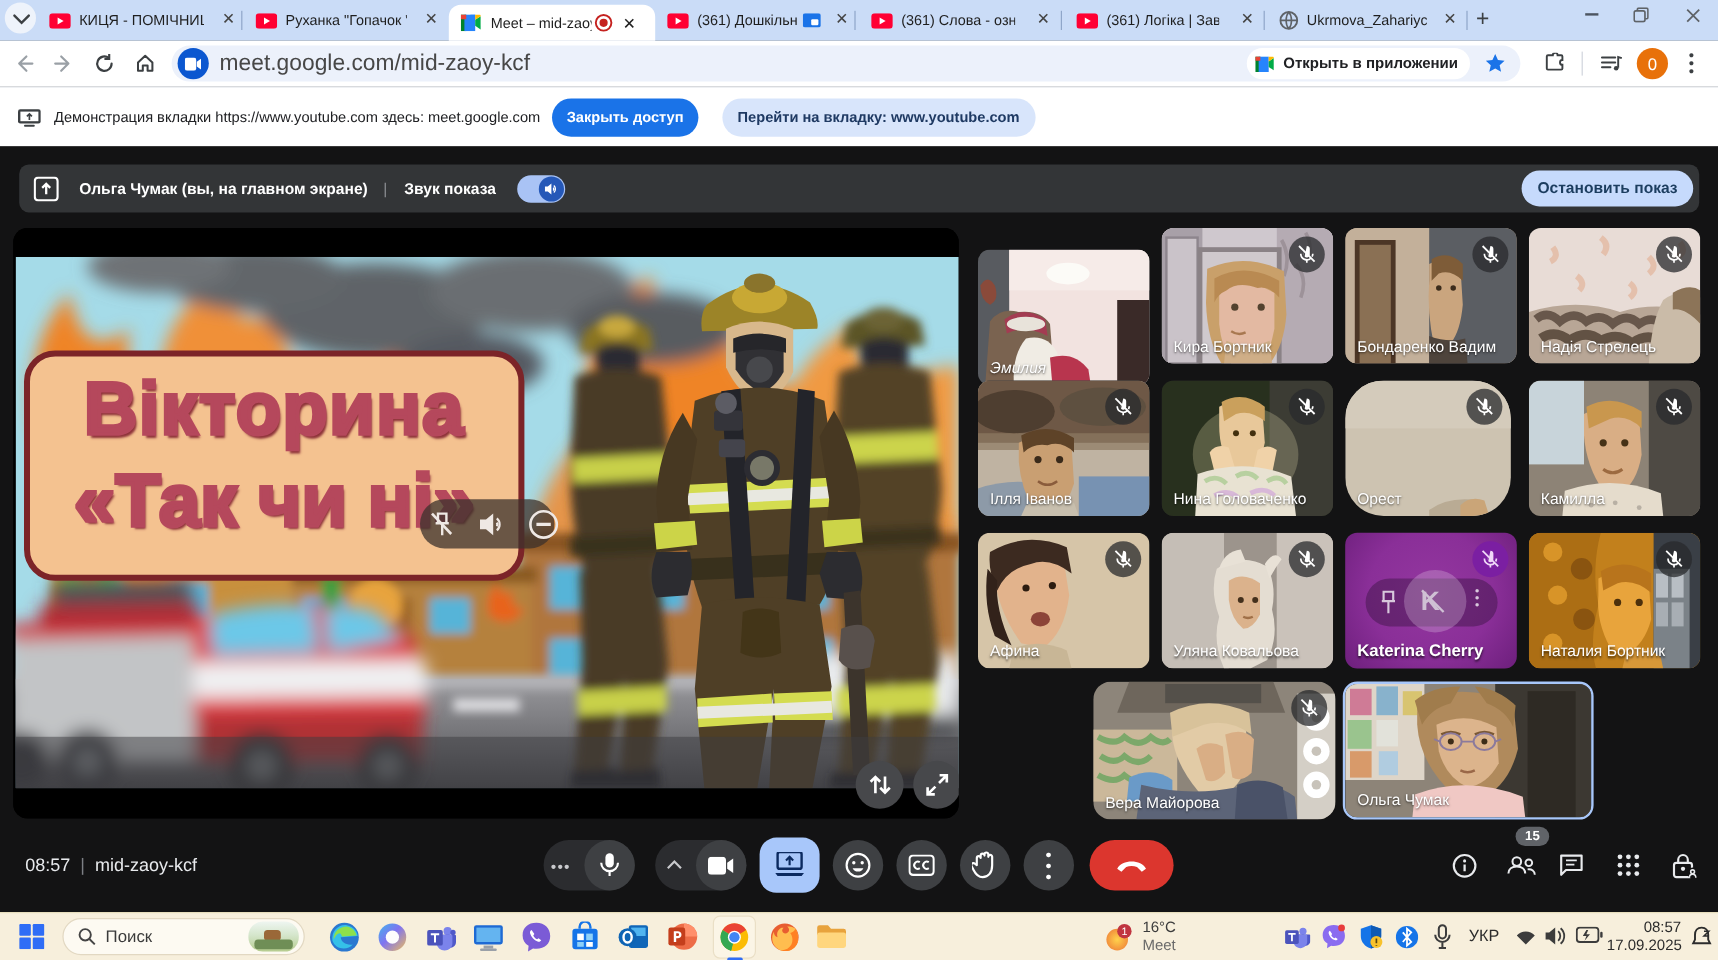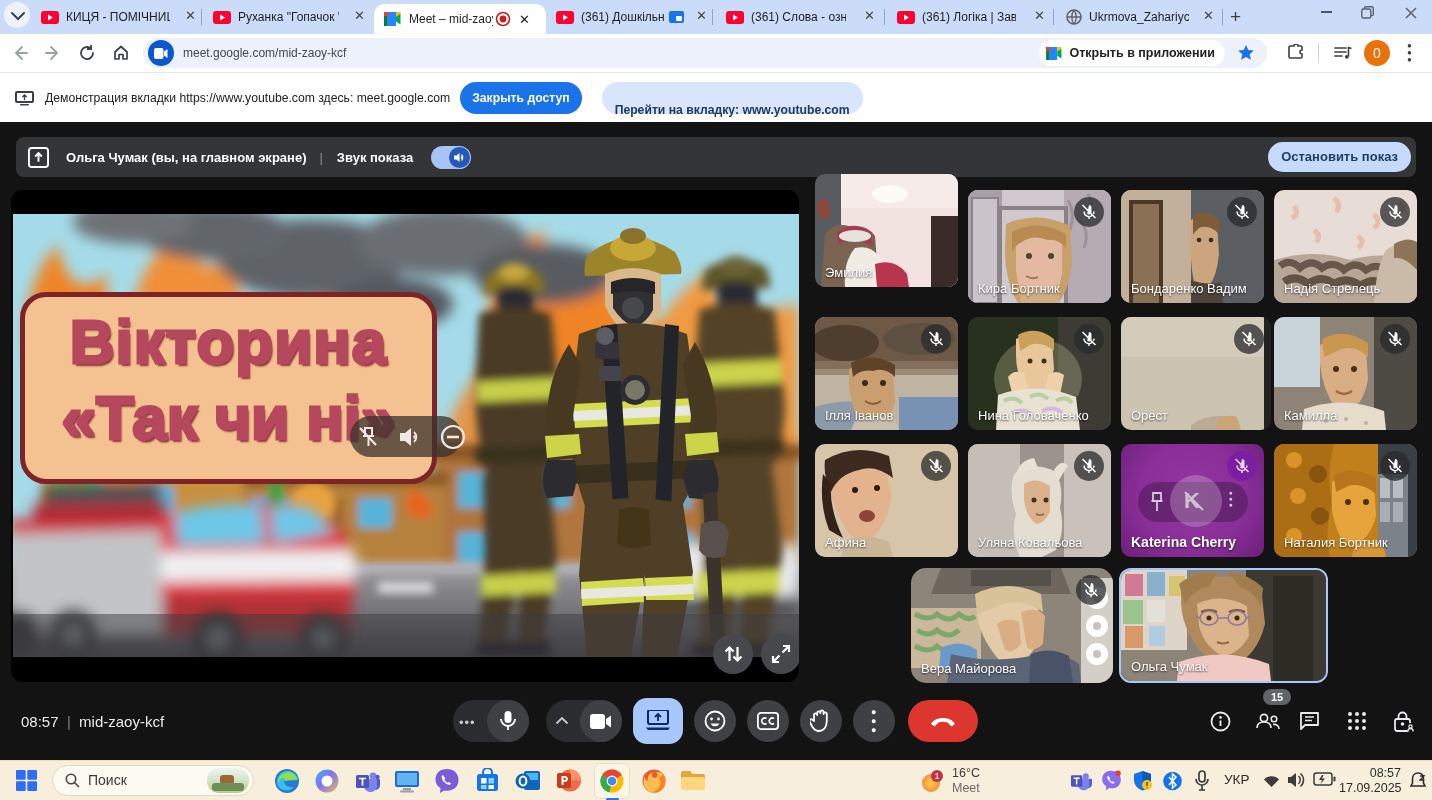--- a/index.html
+++ b/index.html
@@ -161,21 +161,21 @@
     <svg class="abs" style="left:112px;top:10px" width="18" height="18" viewBox="0 0 18 18">
         <path d="M3 8 L9 2.5 L15 8 V15 H11 V10.5 H7 V15 H3 Z" stroke="#3c4043" stroke-width="1.7" fill="none" stroke-linejoin="round"></path>
       </svg>
     <div id="omni">
       <div style="width:26px;height:26px;border-radius:50%;background:#0b57d0;margin-left:5px;flex:none;position:relative;">
         <svg width="14" height="11" viewBox="0 0 14 11" style="position:absolute;left:6px;top:7.5px">
             <rect x="0" y="0" width="9.5" height="11" rx="2" fill="#fff"></rect>
             <path d="M10 3.5 L13.5 1 V10 L10 7.5 Z" fill="#fff"></path>
           </svg>
       </div>
-      <span style="margin-left:9px;font-size:12px;color:#474747;">meet.google.com/mid-zaoy-kcf</span>
+      <span style="margin-left:9px;font-size:19px;color:#474747;">meet.google.com/mid-zaoy-kcf</span>
       <div style="position:absolute;right:42px;top:2px;height:26px;background:#fff;border-radius:13px;display:flex;align-items:center;padding:0 10px 0 7px;">
         <svg width="16" height="13" viewBox="0 0 17 14">
           <rect x="0" y="0" width="4.5" height="14" fill="#00832d"></rect>
           <rect x="3" y="0" width="9" height="14" fill="#2684fc"></rect>
           <path d="M12 4.5 L16.5 1.5 V12.5 L12 9.5 Z" fill="#00ac47"></path>
           <path d="M0 0 H4.5 V4 L0 4 Z" fill="#e94235"></path>
           <path d="M12 0 H12 V4.5 L16.5 1.5 V1 A1 1 0 0 0 15.5 0 Z" fill="#ffba00"></path>
         </svg>
         <span style="margin-left:7px;font-size:12.5px;font-weight:bold;color:#202124;">Открыть в приложении</span>
       </div>
@@ -201,21 +201,21 @@
   </div>
   <div id="sharebar" class="abs">
     <svg style="margin-left:15px" width="19" height="16" viewBox="0 0 19 16">
         <rect x="0" y="1" width="19" height="12" rx="2" fill="#3c4043"></rect>
         <rect x="2" y="3" width="15" height="8" fill="#fff"></rect>
         <path d="M9.5 10 V5.2 M7.4 7 L9.5 4.9 L11.6 7" stroke="#3c4043" stroke-width="1.4" fill="none"></path>
         <rect x="5" y="14" width="9" height="1.6" rx="0.8" fill="#3c4043"></rect>
       </svg>
     <span style="margin-left:11px;font-size:12.2px;color:#202124;">Демонстрация вкладки https://www.youtube.com здесь: meet.google.com</span>
     <div style="margin-left:10px;height:32px;background:#1a73e8;border-radius:16px;color:#fff;font-size:12.2px;font-weight:bold;line-height:32px;padding:0 12px;">Закрыть доступ</div>
-    <div style="margin-left:20px;height:32px;background:#d8e5fb;border-radius:16px;color:#1f3a63;font-size:12.2px;font-weight:bold;line-height:32px;padding:12px 13px;">Перейти на вкладку: www.youtube.com</div>
+    <div style="margin-left:20px;height:32px;background:#d8e5fb;border-radius:16px;color:#1f3a63;font-size:12.2px;font-weight:bold;line-height:32px;padding:0 13px;">Перейти на вкладку: www.youtube.com</div>
   </div>
   <div id="meet" class="abs">
     <div id="present">
 
       <svg style="position:absolute;left:2px;top:24px" width="786" height="443" viewBox="0 0 786 443" preserveAspectRatio="none">
         <defs>
           <filter id="bl4" x="-20%" y="-20%" width="140%" height="140%">
               <feGaussianBlur stdDeviation="4"></feGaussianBlur>
             </filter>
           <filter id="bl7" x="-20%" y="-20%" width="140%" height="140%">
@@ -421,21 +421,21 @@
         <div style="position:absolute;right:1px;top:1px;width:21px;height:21px;border-radius:50%;background:#2558b8;"></div>
         <svg style="position:absolute;right:5px;top:6px" width="12" height="11" viewBox="0 0 12 11">
             <path d="M0 3.5 H2.5 L5.5 1 V10 L2.5 7.5 H0 Z" fill="#fff"></path>
             <path d="M7.5 2.5 A4 4 0 0 1 7.5 8.5 M7 4.3 A2 2 0 0 1 7 6.8" stroke="#fff" stroke-width="1.1" fill="none"></path>
           </svg>
       </div>
       <div style="position:absolute;right:5px;top:5px;height:30px;background:#c6dafc;border-radius:15px;color:#1c3d5f;font-size:13px;font-weight:bold;line-height:30px;padding:0 13px;">Остановить показ</div>
     </div>
     <div id="tiles">
 
-      <div class="tile" style="left:815px;top:52px;width:143px;height:113px;">
+      <div class="tile" style="left:815px;top:86px;width:143px;height:113px;font-style:italic;">
         <svg width="143" height="113" viewBox="0 0 143 113" preserveAspectRatio="none">
           <rect width="143" height="113" fill="#585b60"></rect>
           <rect x="26" width="117" height="113" fill="#f2e3e0"></rect>
           <rect x="26" width="117" height="34" fill="#f6ebe8"></rect>
           <ellipse cx="75" cy="20" rx="18" ry="9" fill="#fcfbf7"></ellipse>
           <rect x="116" y="42" width="27" height="71" fill="#3a2a28"></rect>
           <path d="M10 60 Q18 48 34 52 Q52 50 60 62 L64 113 L6 113 Z" fill="#7a6350"></path>
           <path d="M22 58 Q38 46 56 58 L58 72 Q38 62 24 70 Z" fill="#a33c52"></path>
           <ellipse cx="40" cy="62" rx="16" ry="6" fill="#e8e3da"></ellipse>
           <path d="M40 74 Q58 70 66 86 L70 113 L30 113 Q28 88 40 74" fill="#f0ece4"></path>
@@ -551,21 +551,21 @@
           <path d="M44 96 q12 -6 20 2 M74 94 q12 -6 20 2" stroke="#d8b8d8" stroke-width="4" fill="none"></path>
         </svg>
         <div class="micoff"><svg style="margin:6px" width="18" height="18" viewBox="0 0 18 18">
               <path d="M9 2 a2.5 2.5 0 0 1 2.5 2.5 V9 a2.5 2.5 0 0 1 -4.3 1.7 Z M6.5 5 V9 a2.5 2.5 0 0 0 .2 1" fill="#fff"></path>
               <path d="M4 8.5 a5 5 0 0 0 8.6 3.5 M14 8.5 a5 5 0 0 1 -.6 2.4" stroke="#fff" stroke-width="1.4" fill="none"></path>
               <path d="M9 13.5 V16" stroke="#fff" stroke-width="1.4"></path>
               <path d="M2.5 2 L15.5 15" stroke="#fff" stroke-width="1.5"></path>
             </svg></div>
         <div class="tname">Нина Головаченко</div>
       </div>
-      <div class="tile" style="left:1121px;top:195px;width:150px;height:113px;">
+      <div class="tile" style="left:1121px;top:195px;width:138px;height:113px;border-radius:32px;">
         <svg width="143" height="113" viewBox="0 0 143 113" preserveAspectRatio="none">
           <rect width="143" height="113" fill="#cdc3b1"></rect>
           <rect width="143" height="40" fill="#d4cbbb"></rect>
           <path d="M70 108 Q86 96 112 100 L118 113 L70 113 Z" fill="#b9ab94"></path>
           <path d="M96 104 Q104 96 116 100 L120 113 L96 113 Z" fill="#caa578"></path>
         </svg>
         <div class="micoff"><svg style="margin:6px" width="18" height="18" viewBox="0 0 18 18">
               <path d="M9 2 a2.5 2.5 0 0 1 2.5 2.5 V9 a2.5 2.5 0 0 1 -4.3 1.7 Z M6.5 5 V9 a2.5 2.5 0 0 0 .2 1" fill="#fff"></path>
               <path d="M4 8.5 a5 5 0 0 0 8.6 3.5 M14 8.5 a5 5 0 0 1 -.6 2.4" stroke="#fff" stroke-width="1.4" fill="none"></path>
               <path d="M9 13.5 V16" stroke="#fff" stroke-width="1.4"></path>

